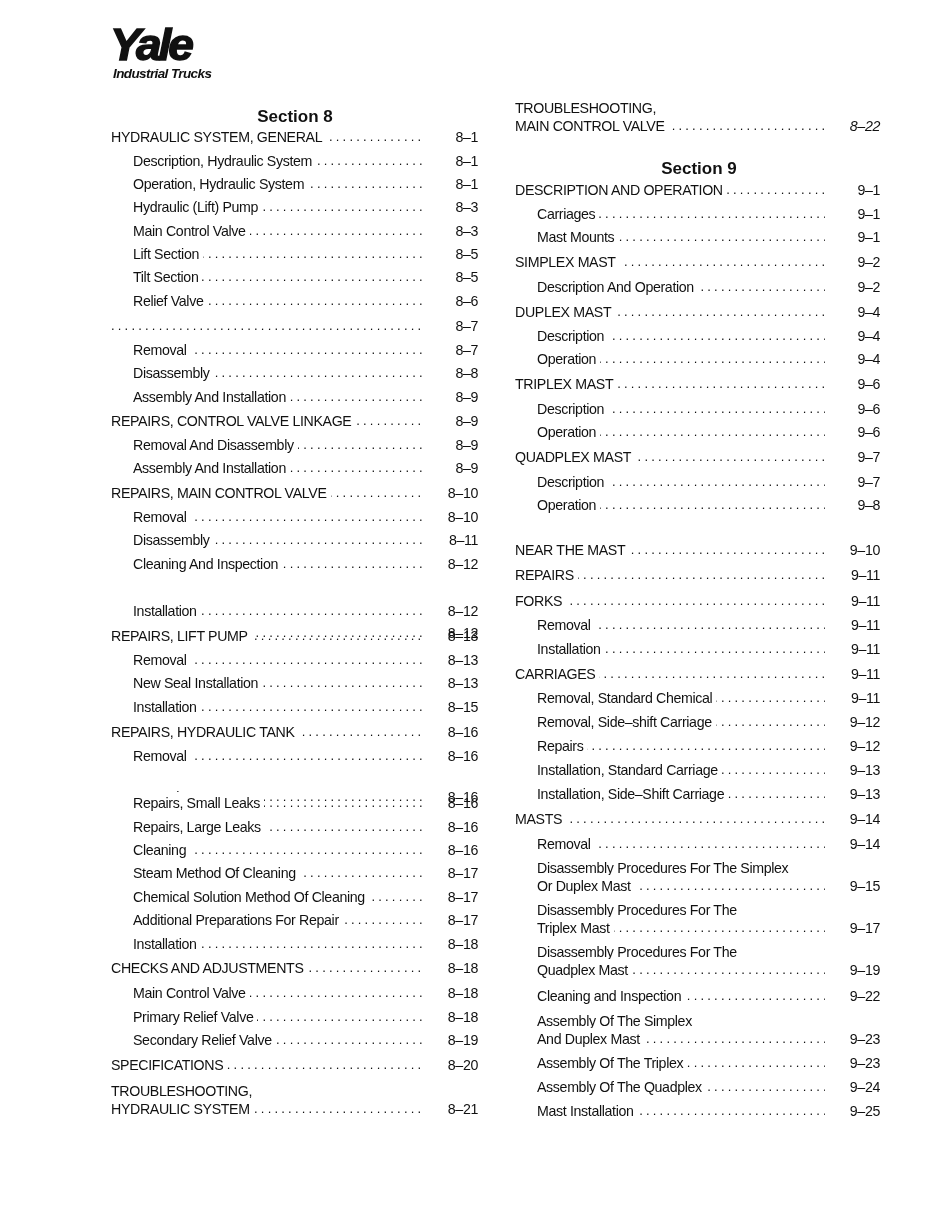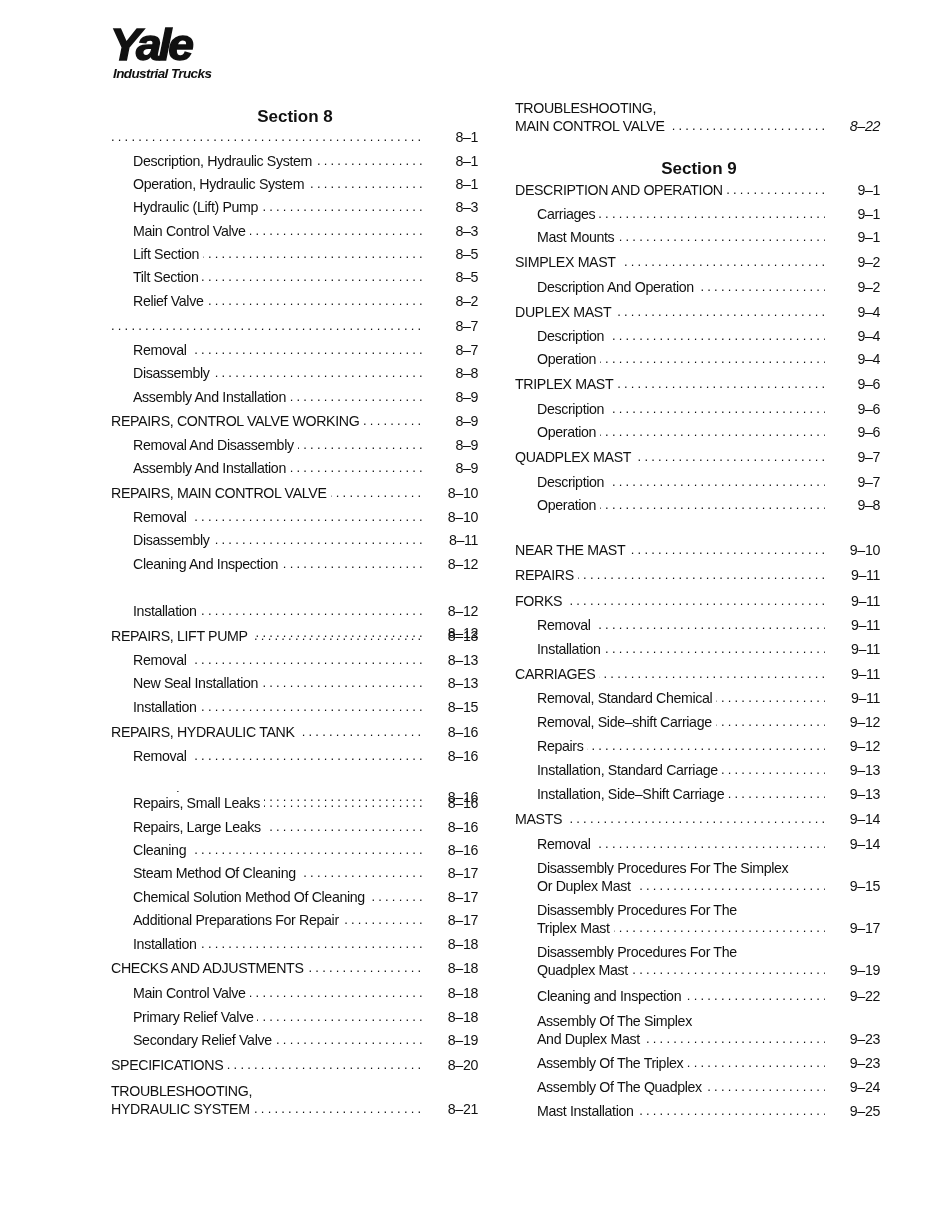--- a/index.html
+++ b/index.html
@@ -27,20 +27,21 @@
   <span class="logo-main">Yale</span>
   <span class="logo-sub">Industrial Trucks</span>
 </div>
 
 <div class="section-title" style="left:110px; width:370px; top:107px;">Section 8</div>
 
 <div class="section-title" style="left:514px; width:370px; top:159px;">Section 9</div>
 
 <div id="left-toc">
     <div class="row" style="left: 111px; top: 126px; width: 367px;">
+      <span class="lbl">HYDRAULIC SYSTEM, GENERAL</span>
       <span class="dots" style="left: 0px; width: 311px;">........................................................................................................................</span>
       <span class="pg" style="right: 0px;">8–1</span>
     </div>
     <div class="row sub" style="left: 133px; top: 150px; width: 345px;">
       <span class="lbl">Description, Hydraulic System</span>
       <span class="dots" style="left: 0px; width: 289px;">........................................................................................................................</span>
       <span class="pg" style="right: 0px;">8–1</span>
     </div>
     <div class="row sub" style="left: 133px; top: 173px; width: 345px;">
       <span class="lbl">Operation, Hydraulic System</span>
@@ -63,21 +64,21 @@
       <span class="pg" style="right: 0px;">8–5</span>
     </div>
     <div class="row sub" style="left: 133px; top: 266px; width: 345px;">
       <span class="lbl">Tilt Section</span>
       <span class="dots" style="left: 0px; width: 289px;">........................................................................................................................</span>
       <span class="pg" style="right: 0px;">8–5</span>
     </div>
     <div class="row sub" style="left: 133px; top: 290px; width: 345px;">
       <span class="lbl">Relief Valve</span>
       <span class="dots" style="left: 0px; width: 289px;">........................................................................................................................</span>
-      <span class="pg" style="right: 0px;">8–2</span>
+      <span class="pg" style="right: 0px;">8–6</span>
     </div>
     <div class="row" style="left: 111px; top: 315px; width: 367px;">
       <span class="dots" style="left: 0px; width: 311px;">........................................................................................................................</span>
       <span class="pg" style="right: 0px;">8–7</span>
     </div>
     <div class="row sub" style="left: 133px; top: 339px; width: 345px;">
       <span class="lbl">Removal</span>
       <span class="dots" style="left: 0px; width: 289px;">........................................................................................................................</span>
       <span class="pg" style="right: 0px;">8–7</span>
     </div>
@@ -85,21 +86,21 @@
       <span class="lbl">Disassembly</span>
       <span class="dots" style="left: 0px; width: 289px;">........................................................................................................................</span>
       <span class="pg" style="right: 0px;">8–8</span>
     </div>
     <div class="row sub" style="left: 133px; top: 386px; width: 345px;">
       <span class="lbl">Assembly And Installation</span>
       <span class="dots" style="left: 0px; width: 289px;">........................................................................................................................</span>
       <span class="pg" style="right: 0px;">8–9</span>
     </div>
     <div class="row" style="left: 111px; top: 410px; width: 367px;">
-      <span class="lbl">REPAIRS, CONTROL VALVE WORKING</span>
+      <span class="lbl">REPAIRS, CONTROL VALVE LINKAGE</span>
       <span class="dots" style="left: 0px; width: 311px;">........................................................................................................................</span>
       <span class="pg" style="right: 0px;">8–9</span>
     </div>
     <div class="row sub" style="left: 133px; top: 434px; width: 345px;">
       <span class="lbl">Removal And Disassembly</span>
       <span class="dots" style="left: 0px; width: 289px;">........................................................................................................................</span>
       <span class="pg" style="right: 0px;">8–9</span>
     </div>
     <div class="row sub" style="left: 133px; top: 457px; width: 345px;">
       <span class="lbl">Assembly And Installation</span>

